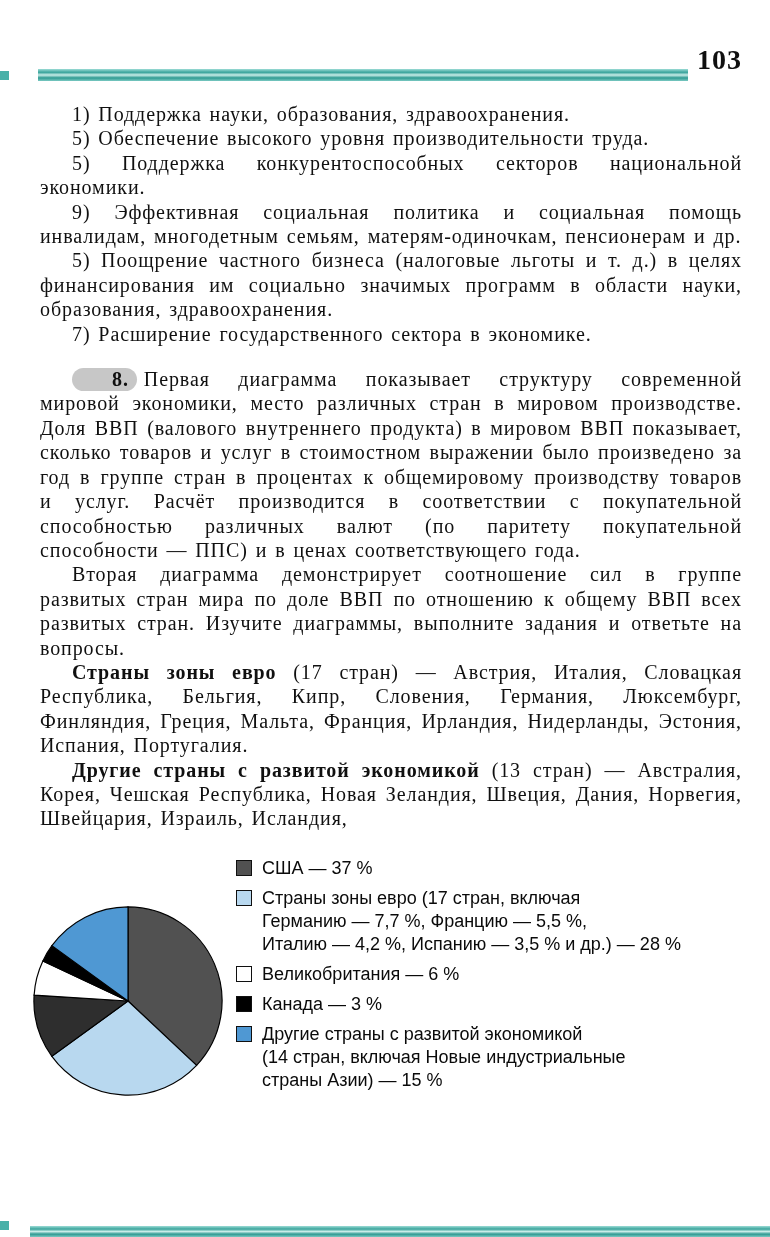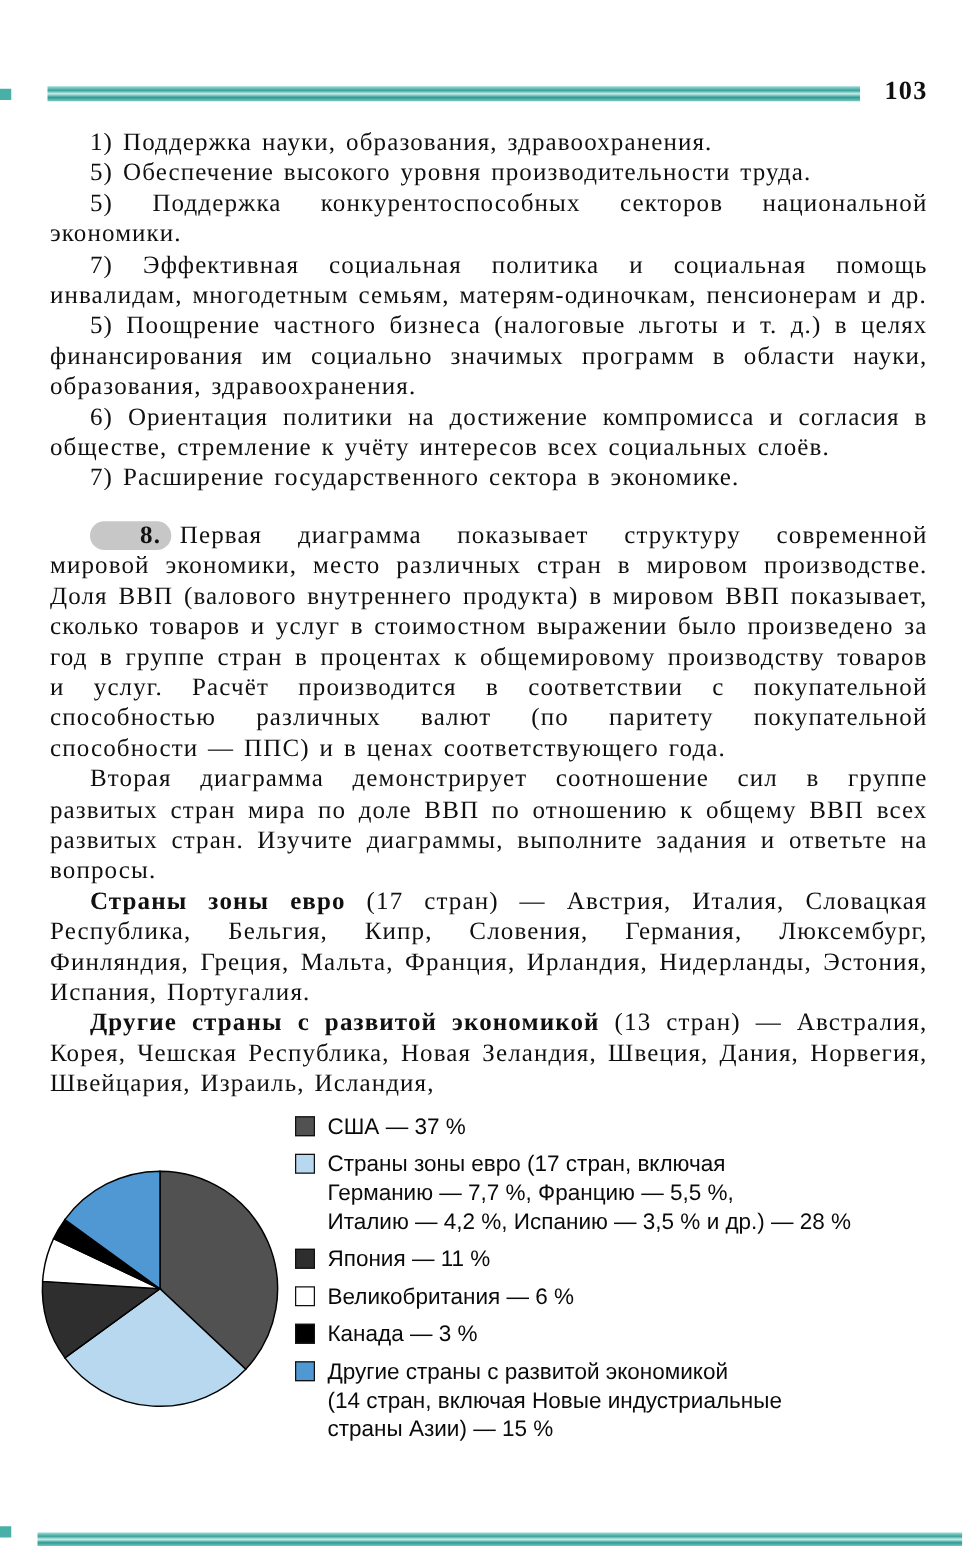--- a/index.html
+++ b/index.html
@@ -26,22 +26,22 @@
   .edge-mark-bottom {
     position: absolute; top: 1221px; left: 0;
     width: 9px; height: 9px; background: #49b0a8;
   }
   .footer-rule {
     position: absolute; top: 1226px; left: 30px;
     width: 740px; height: 11px;
     background: linear-gradient(180deg,#9ddcd6 0%,#3aa49c 28%,#c9ece8 50%,#2f9a92 74%,#7bc9c2 100%);
   }
   .page-number {
-    position: absolute; top: 60px; right: 28px;
-    font-size: 21px; font-weight: bold; letter-spacing: 1px;
+    position: absolute; top: 44px; right: 28px;
+    font-size: 28px; font-weight: bold; letter-spacing: 1px;
   }
   .content {
     position: absolute;
     top: 102px; left: 40px;
     width: 702px;
   }
   .body-text {
     font-size: 20px;
     line-height: 24.4px;
     text-align: justify;
@@ -55,22 +55,22 @@
     background: #c7c7c7;
     border-radius: 14px;
     padding: 0 8px;
     font-weight: bold;
     margin-right: 7px;
     line-height: 23px;
   }
   .bold-lead { font-weight: bold; }
   .chart-area {
     display: flex;
-    align-items: center;
-    margin-top: 10px;
+    align-items: flex-end;
+    margin-top: 26px;
     margin-left: -10px;
   }
   .pie-wrap {
     flex: 0 0 196px;
     width: 196px;
     margin-top: 10px;
   }
   .pie-wrap svg { display: block; }
   .legend {
     margin-left: 10px;
@@ -96,23 +96,22 @@
   <div class="header-rule"></div>
   <div class="edge-mark-top"></div>
   <div class="page-number">103</div>
 
   <div class="content">
     <div class="body-text">
 
       <p class="para">1) Поддержка науки, образования, здравоохранения.</p>
       <p class="para">5) Обеспечение высокого уровня производительности труда.</p>
       <p class="para">5) Поддержка конкурентоспособных секторов национальной экономики.</p>
-      <p class="para">7) Эффективная социальная политика и социальная помощь инвалидам, многодетным семьям, матерям-одиночкам, пенсионерам и др.</p>
+      <p class="para">9) Эффективная социальная политика и социальная помощь инвалидам, многодетным семьям, матерям-одиночкам, пенсионерам и др.</p>
       <p class="para">5) Поощрение частного бизнеса (налоговые льготы и т. д.) в целях финансирования им социально значимых программ в области науки, образования, здравоохранения.</p>
-      <p class="para">6) Ориентация политики на достижение компромисса и согласия в обществе, стремление к учёту интересов всех социальных слоёв.</p>
       <p class="para">7) Расширение государственного сектора в экономике.</p>
 
       <p class="para gap-above"><span class="badge">8.</span><span>Первая диаграмма показывает структуру современной мировой экономики, место различных стран в мировом производстве. Доля ВВП (валового внутреннего продукта) в мировом ВВП показывает, сколько товаров и услуг в стоимостном выражении было произведено за год в группе стран в процентах к общемировому производству товаров и услуг. Расчёт производится в соответствии с покупательной способностью различных валют (по паритету покупательной способности — ППС) и в ценах соответствующего года.</span></p>
 
       <p class="para">Вторая диаграмма демонстрирует соотношение сил в группе развитых стран мира по доле ВВП по отношению к общему ВВП всех развитых стран. Изучите диаграммы, выполните задания и ответьте на вопросы.</p>
 
       <p class="para"><span class="bold-lead">Страны зоны евро</span><span> (17 стран) — Австрия, Италия, Словацкая Республика, Бельгия, Кипр, Словения, Германия, Люксембург, Финляндия, Греция, Мальта, Франция, Ирландия, Нидерланды, Эстония, Испания, Португалия.</span></p>
 
       <p class="para"><span class="bold-lead">Другие страны с развитой экономикой</span><span> (13 стран) — Австралия, Корея, Чешская Республика, Новая Зеландия, Швеция, Дания, Норвегия, Швейцария, Израиль, Исландия,</span></p>
 
@@ -134,24 +133,20 @@
             <span class="swatch" style="background: rgb(81, 81, 81);"></span>
             <span class="legend-label">США — 37 %</span>
           </div>
           <div class="legend-item">
             <span class="swatch" style="background: rgb(184, 216, 239);"></span>
             <span class="legend-label">Страны зоны евро (17 стран, включая
 Германию — 7,7 %, Францию — 5,5 %,
 Италию — 4,2 %, Испанию — 3,5 % и др.) — 28 %</span>
           </div>
           <div class="legend-item">
-            <span class="swatch" style="background: rgb(46, 46, 46);"></span>
-            <span class="legend-label">Япония — 11 %</span>
-          </div>
-          <div class="legend-item">
             <span class="swatch" style="background: rgb(255, 255, 255);"></span>
             <span class="legend-label">Великобритания — 6 %</span>
           </div>
           <div class="legend-item">
             <span class="swatch" style="background: rgb(0, 0, 0);"></span>
             <span class="legend-label">Канада — 3 %</span>
           </div>
           <div class="legend-item">
             <span class="swatch" style="background: rgb(79, 152, 211);"></span>
             <span class="legend-label">Другие страны с развитой экономикой

